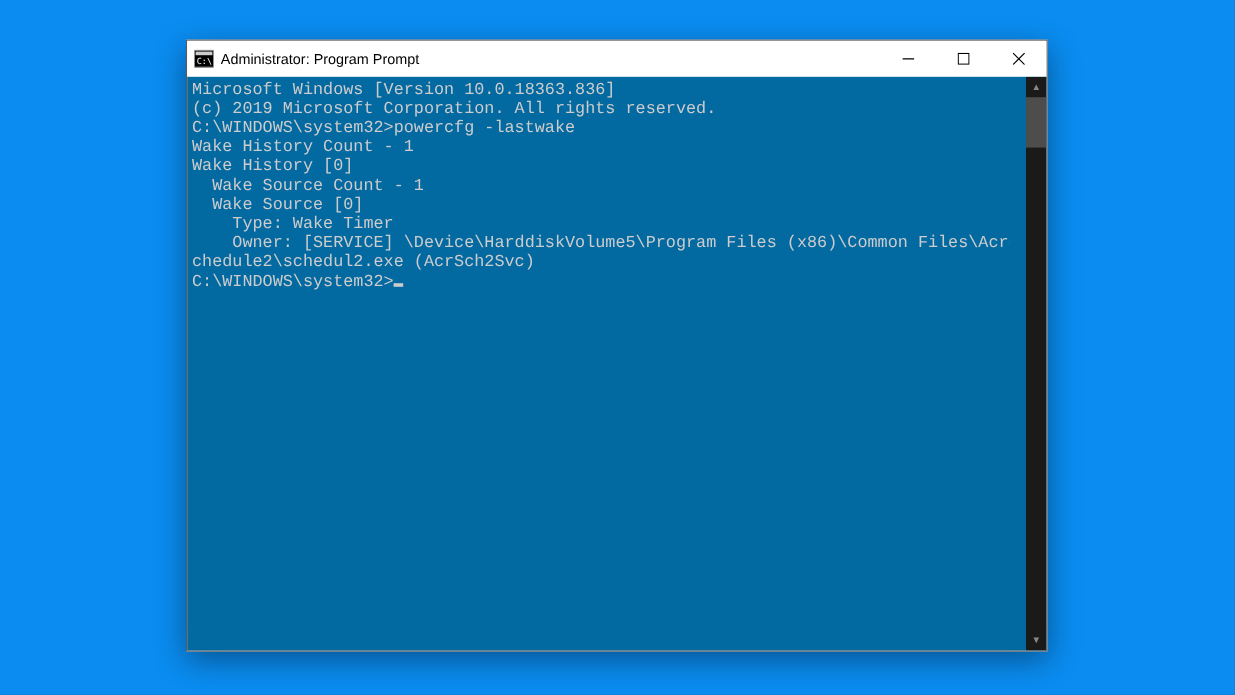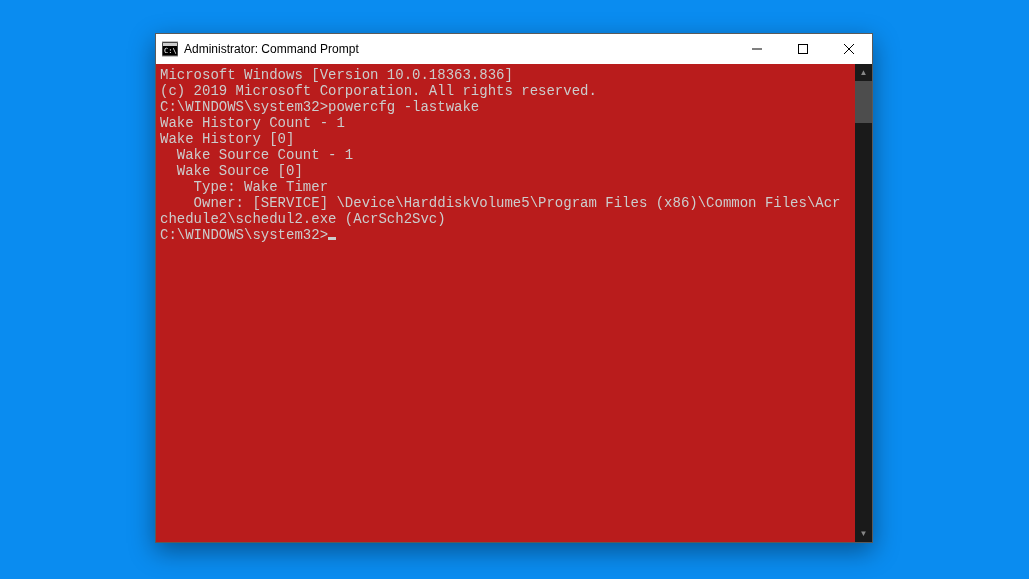--- a/index.html
+++ b/index.html
@@ -59,21 +59,21 @@
       justify-content: center;
       font-family: "Segoe UI", sans-serif;
       font-size: 14px;
       color: #000;
       background: transparent;
       border: none;
     }
     .win-btn svg { display: block; }
     .console-area {
       flex: 1;
-      background: #b91c1c;
+      background: #0369a1;
       position: relative;
       overflow: hidden;
       display: flex;
       gap: 14px;
     }
     .console {
       flex: 1;
       padding: 3px 0 3px 4px;
       font-family: Consolas, "Courier New", monospace;
       font-size: 14px;
@@ -122,21 +122,21 @@
 
 <div class="window">
   <div class="titlebar">
     <span class="title-icon">
       <svg width="16" height="16" viewBox="0 0 16 16">
         <rect x="0" y="1" width="16" height="14" fill="#000" stroke="#888" stroke-width="1"></rect>
         <rect x="1" y="2" width="14" height="3" fill="#ccc"></rect>
         <text x="2" y="12" font-family="monospace" font-size="7" fill="#fff">C:\</text>
       </svg>
     </span>
-    <span class="title-text">Administrator: Command Prompt</span>
+    <span class="title-text">Administrator: Program Prompt</span>
     <div class="win-controls">
       <button class="win-btn">
         <svg width="10" height="10" viewBox="0 0 10 10">
             <line x1="0" y1="5" x2="10" y2="5" stroke="#000" stroke-width="1"></line>
           </svg>
       </button>
       <button class="win-btn">
         <svg width="10" height="10" viewBox="0 0 10 10">
             <rect x="0.5" y="0.5" width="9" height="9" fill="none" stroke="#000" stroke-width="1"></rect>
           </svg>

